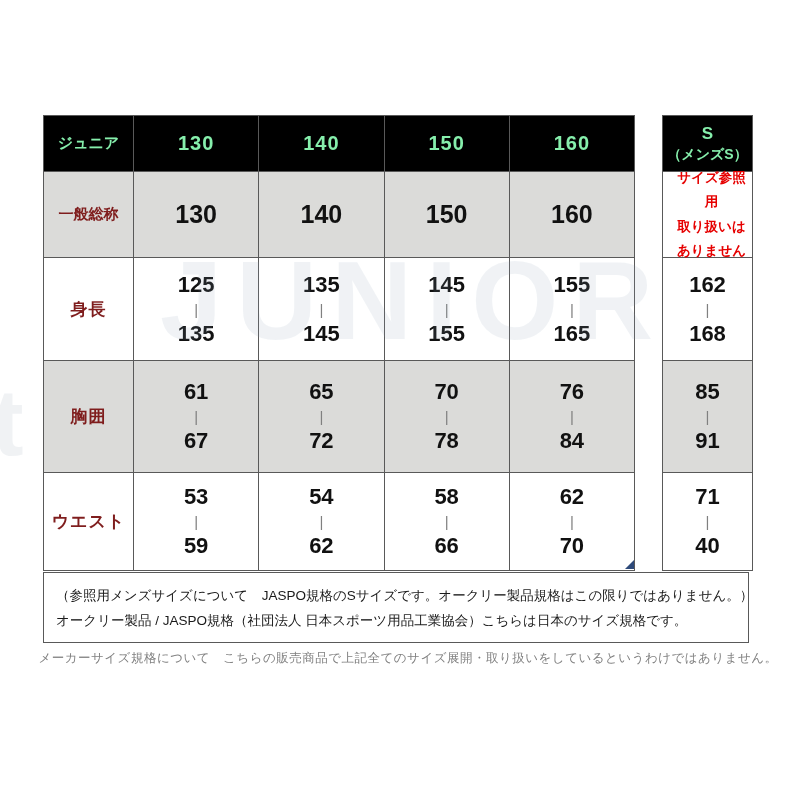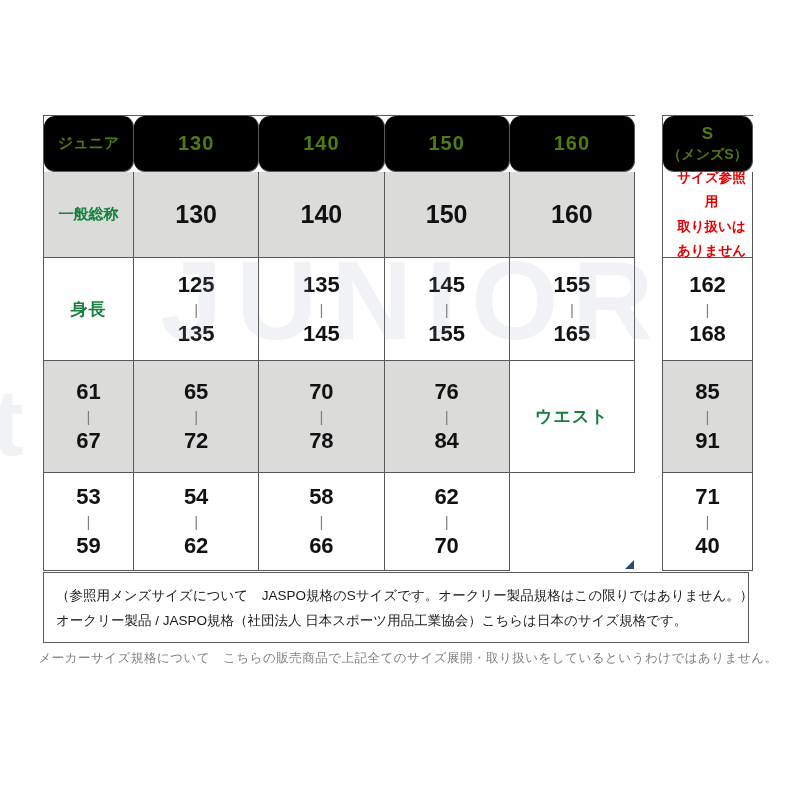--- a/index.html
+++ b/index.html
@@ -12,26 +12,26 @@
          border-top:1px solid #595959; border-left:1px solid #595959; }
   .main-tbl { left:43px; top:115px; width:592px;
          grid-template-columns:90px 1fr 1fr 1fr 1fr;
          grid-template-rows:56px 86px 103px 112px 98px; }
   .mens-tbl { left:662px; top:115px; width:91px;
          grid-template-columns:1fr;
          grid-template-rows:56px 86px 103px 112px 98px; }
   .cell { border-right:1px solid #595959; border-bottom:1px solid #595959;
           display:flex; flex-direction:column; align-items:center; justify-content:center;
           background:#fff; text-align:center; position:relative; }
-  .cell.hdr { background:#000; color:#4d7c0f;border-radius:11px; }
+  .cell.hdr { background:#000; color:#86efac; }
   .cell.shaded { background:#dbdbd9; }
 
   .corner-label { font-size:15px; font-weight:bold; }
   .hdr-size { font-size:20px; font-weight:bold; letter-spacing:1px; }
-  .row-label { font-size:17px; font-weight:bold; color:#15803d; letter-spacing:1px; }
+  .row-label { font-size:17px; font-weight:bold; color:#7f1d1d; letter-spacing:1px; }
   .row-label.small { font-size:15px; letter-spacing:0; }
   .single-val { font-size:25px; font-weight:bold; color:#111; }
   .range-cell { gap:6px; }
   .range-num { font-size:22px; font-weight:bold; color:#111; line-height:1;text-align:center; }
   .range-sep { font-size:15px; color:#808080; line-height:1; font-weight:normal; }
 
   .mens-hdr-size { font-size:17px; font-weight:bold; line-height:1.3; }
   .mens-hdr-label { font-size:14px; font-weight:bold; line-height:1.3; }
   .mens-note { color:#e60000; font-weight:bold; font-size:13.5px; line-height:1.8;margin-left:8px; }
 
@@ -110,20 +110,23 @@
       <span class="range-num">145</span>
       <span class="range-sep">|</span>
       <span class="range-num">155</span>
     </div>
     <div class="cell range-cell">
       <span class="range-num">155</span>
       <span class="range-sep">|</span>
       <span class="range-num">165</span>
     </div>
 
+    <div class="cell shaded">
+      <span class="row-label">胸囲</span>
+    </div>
     <div class="cell shaded range-cell">
       <span class="range-num">61</span>
       <span class="range-sep">|</span>
       <span class="range-num">67</span>
     </div>
     <div class="cell shaded range-cell">
       <span class="range-num">65</span>
       <span class="range-sep">|</span>
       <span class="range-num">72</span>
     </div>

